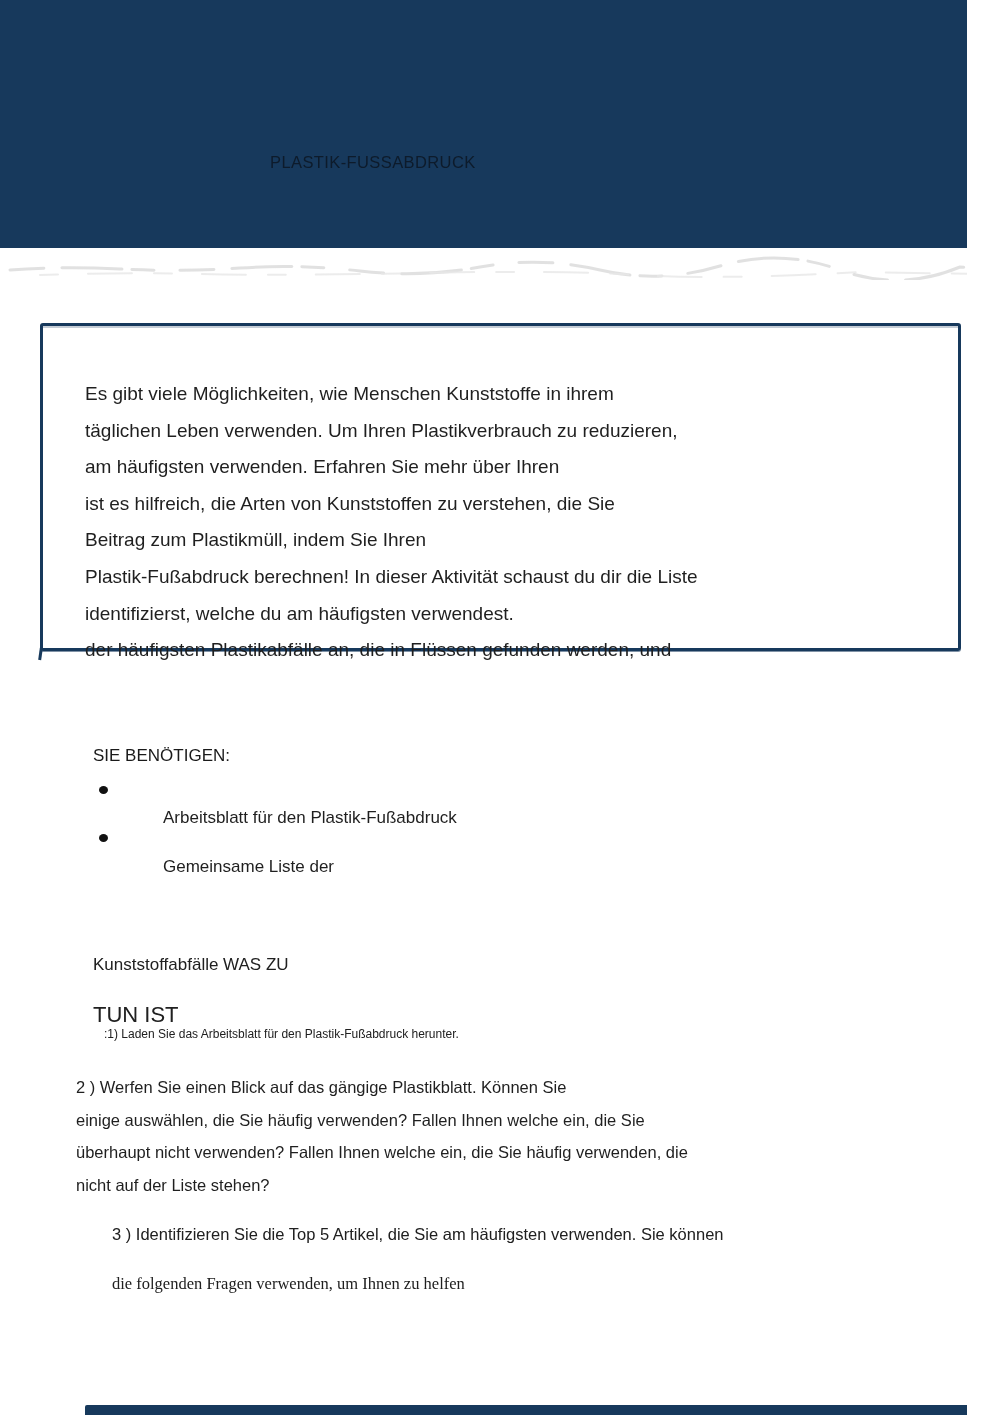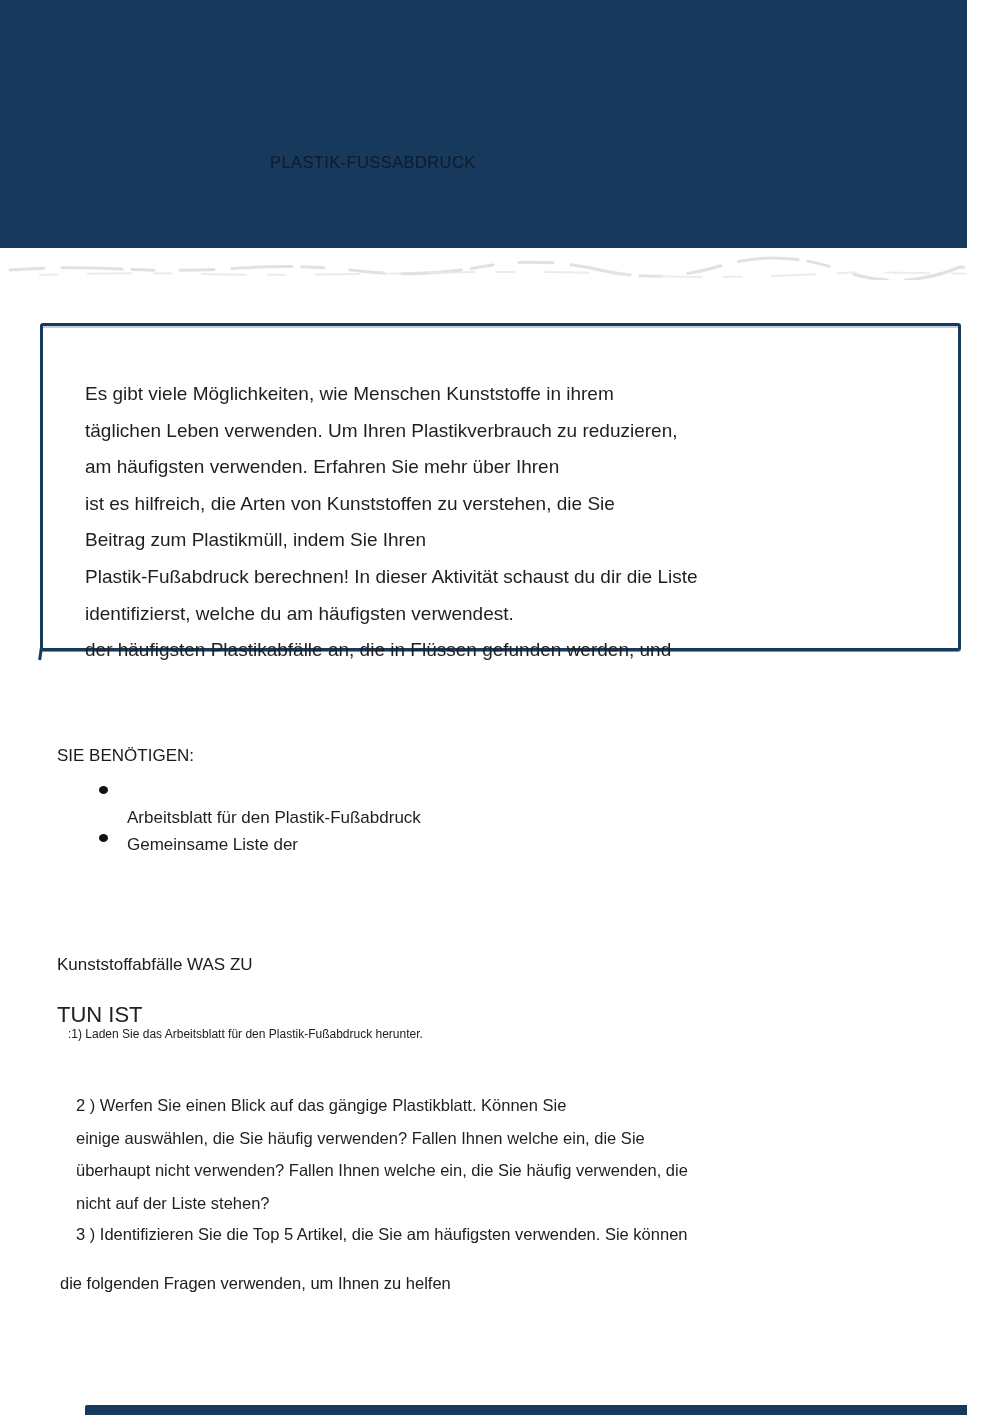--- a/index.html
+++ b/index.html
@@ -34,40 +34,40 @@
   }
   .intro-box::after{ 
     content:"";position:absolute;left:-4px;bottom:-12px;width:3px;height:12px;
     background:#17395c;transform:rotate(8deg);
   }
   .intro-text{
     position:absolute;left:85px;top:376px;width:880px;
     font-size:19px;line-height:36.6px;color:#1f1f1f;
   }
   
-  .abs{position:absolute;white-space:nowrap;}
+  .abs{position:absolute;white-space:nowrap;margin-left:36px;}
   .h-need{left:57px;top:746px;font-size:17px;color:#1a1a1a;}
   .bullet-dot{
     position:absolute;width:9px;height:8px;border-radius:50%;
     background:#111;
   }
   .dot-1{left:99px;top:786px;}
   .dot-2{left:99px;top:834px;}
   .bullet-label{font-size:17px;color:#1f1f1f;}
   .item-1{left:127px;top:808px;}
-  .item-2{left:127px;top:835px;}
+  .item-2{left:127px;top:857px;}
   .lead-1{left:57px;top:955px;font-size:17px;}
   .lead-2{left:57px;top:1002px;font-size:22px;}
   .step-1{left:68px;top:1027px;font-size:12px;}
   .step-2{
     position:absolute;left:76px;top:1071px;width:900px;
-    font-size:16.5px;line-height:32.6px;color:#1f1f1f;margin-top:18px;
+    font-size:16.5px;line-height:32.6px;color:#1f1f1f;
   }
   .step-3a{left:76px;top:1225px;font-size:16.5px;}
-  .step-3b{left:60px;top:1274px;font-size:16.5px;}
+  .step-3b{left:76px;top:1274px;font-size:16.5px;font-family:Liberation Serif, serif;}
   
   .bottom-band{
     position:absolute;left:85px;right:0;bottom:0;height:10px;
     background:#17395c;border-radius:2px 0 0 0;
   }
 </style>
 </head>
 <body>
 
 <div class="page">

